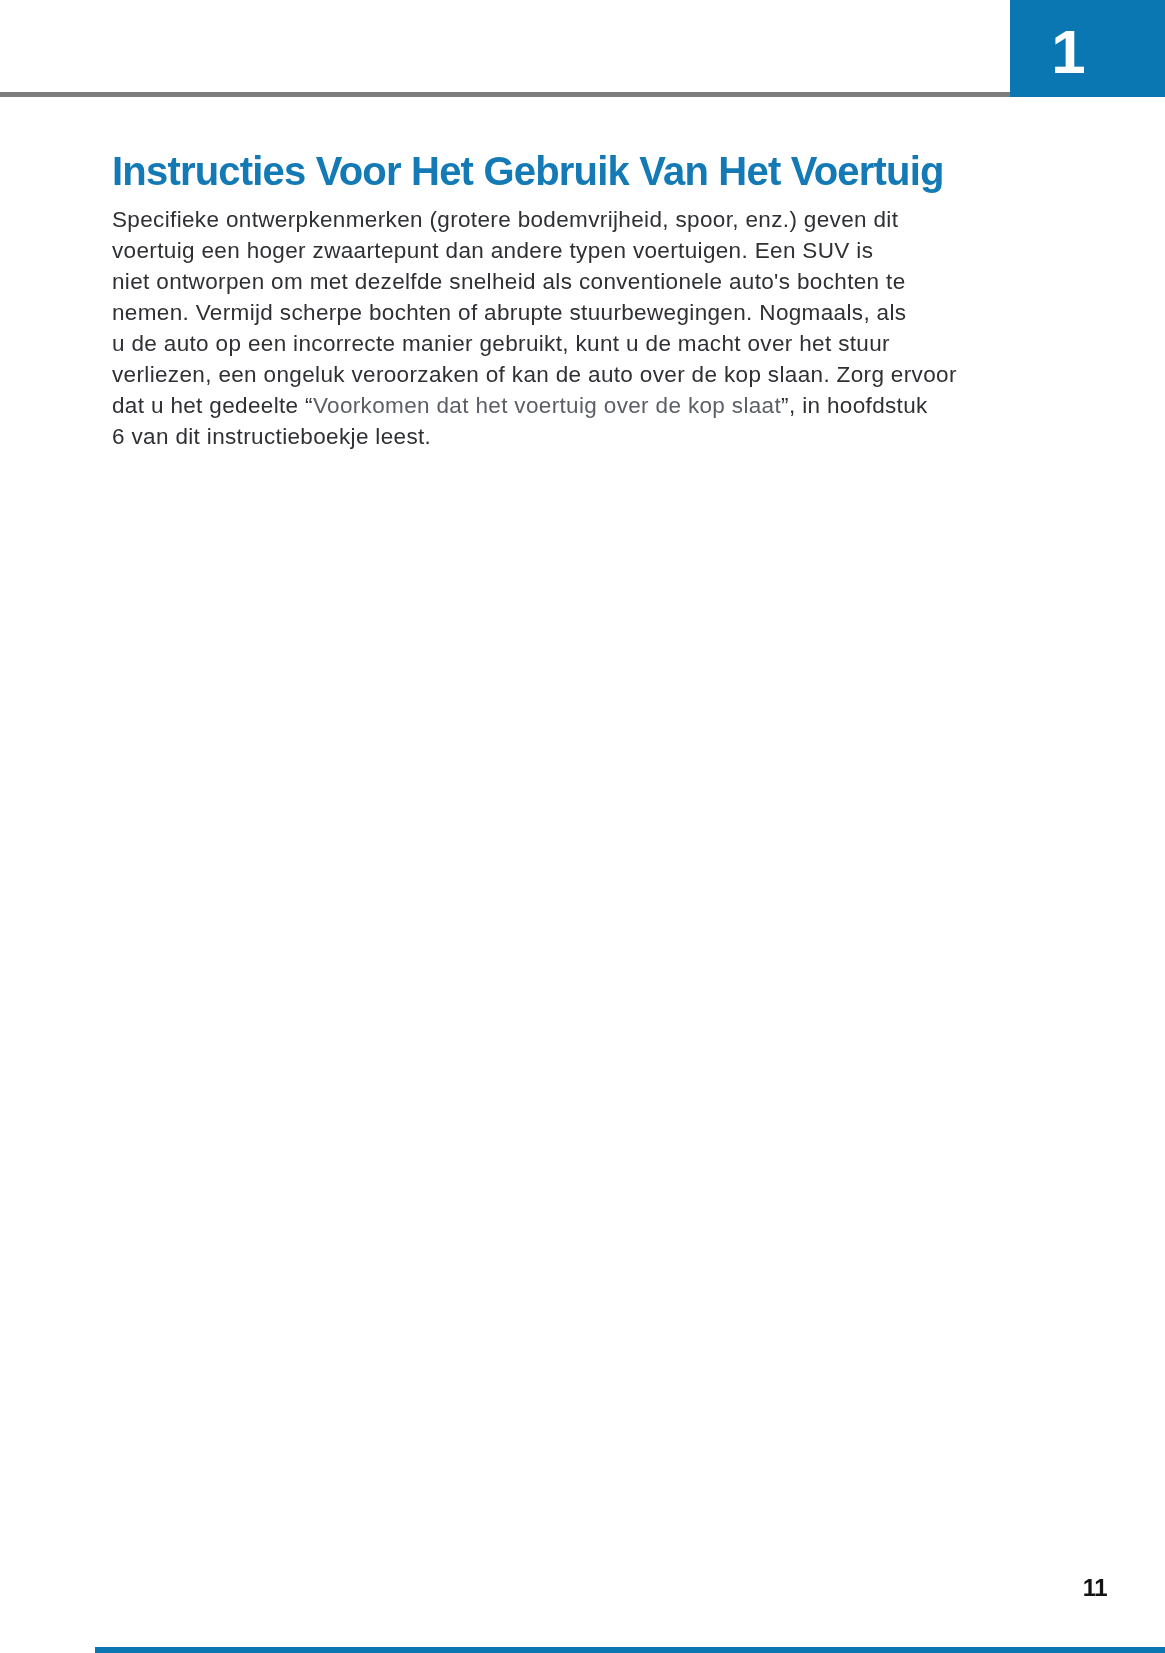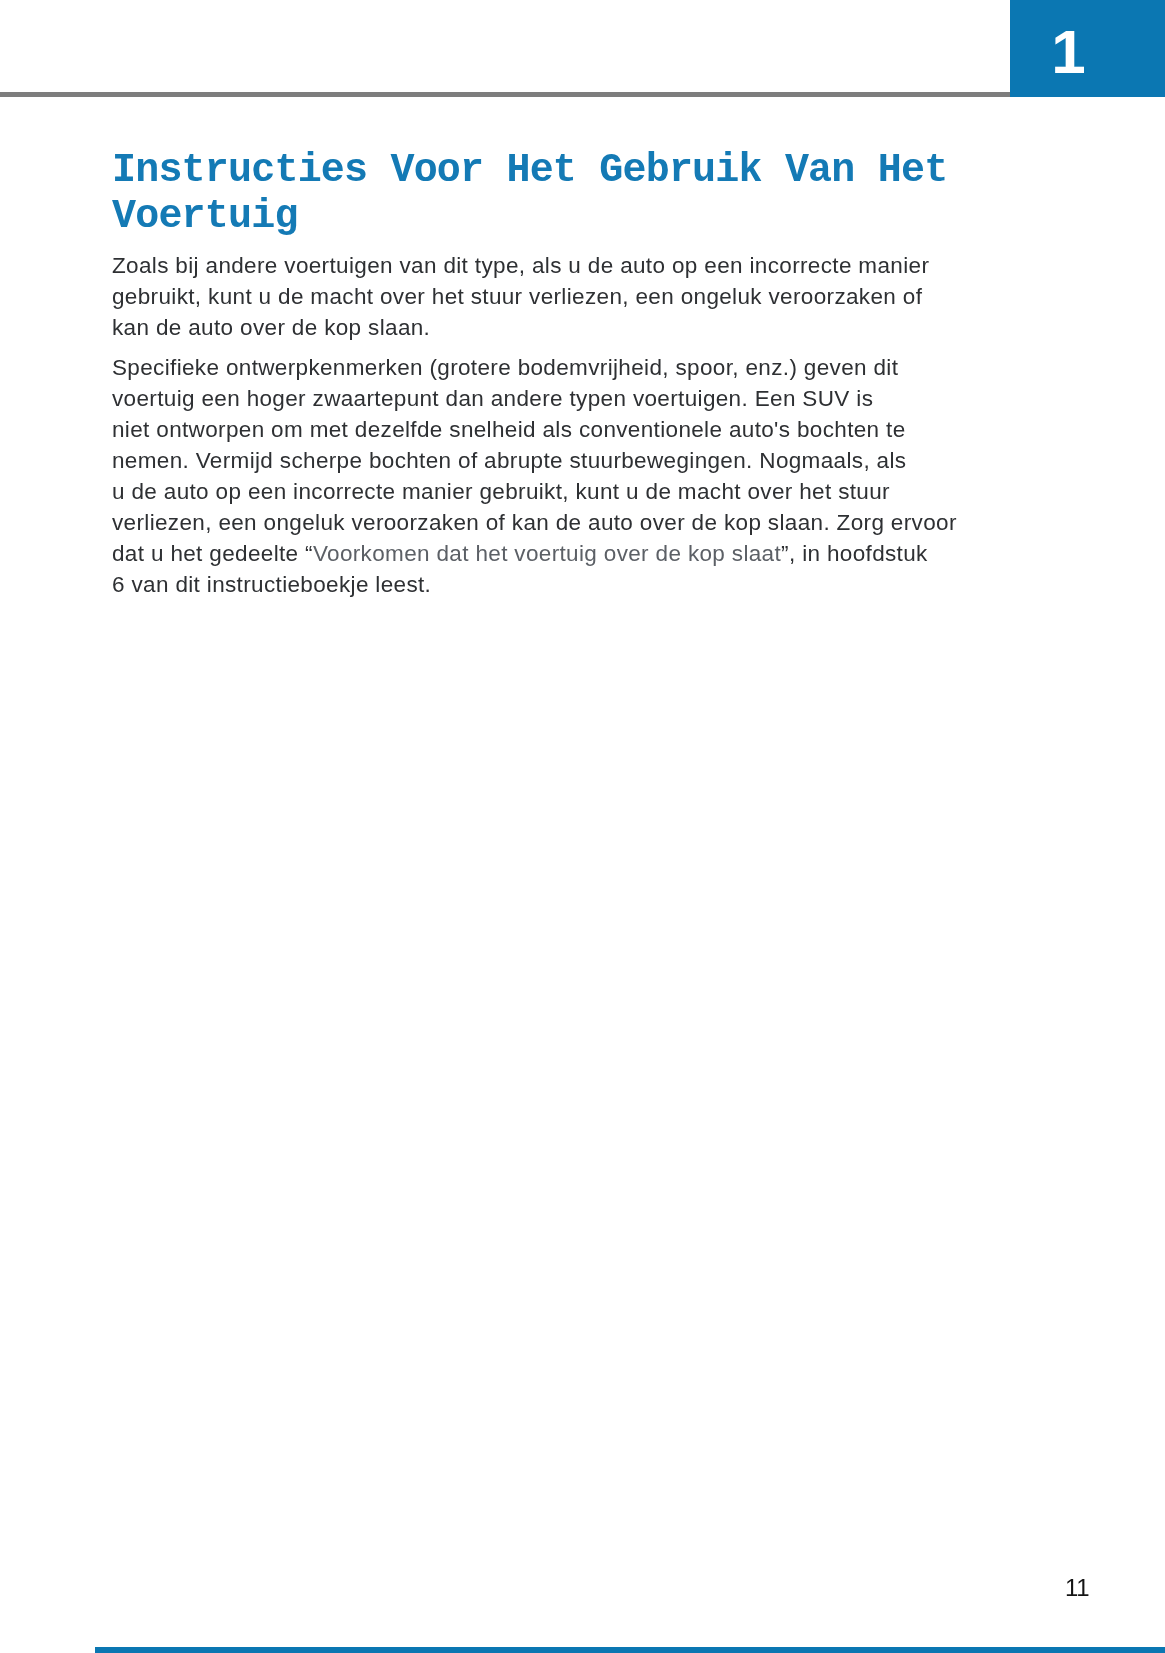--- a/index.html
+++ b/index.html
@@ -53,42 +53,41 @@
     top: 148px;
     width: 945px;
   }
   h1.title {
     margin: 0 0 10px 0;
     font-size: 40px;
     line-height: 46px;
     font-weight: bold;
     letter-spacing: -0.8px;
     color: #147ab5;
-    font-family: Liberation Mono, monospace;
   }
   p.para {
     margin: 0 0 9px 0;
     font-size: 22.5px;
     line-height: 31px;
     letter-spacing: 0.35px;
     color: #2e3033;
     white-space: pre-line;
   }
   p.para .quote-gray {
     color: #5c6066;
     text-align: right;
   }
 
   
   .page-number {
     position: absolute;
-    right: 76px;
+    right: 58px;
     top: 1574px;
     font-size: 24px;
-    font-weight: normal;
+    font-weight: bold;
     letter-spacing: -0.5px;
     color: #141414;
   }
   .bottom-bar {
     position: absolute;
     left: 95px;
     right: 0;
     bottom: 0;
     height: 6px;
     background: #0b77b2;
@@ -101,23 +100,20 @@
 
   <div class="top-rule"></div>
 
   <div class="chapter-tab">
     <span class="num">1</span>
   </div>
 
   <div class="content">
     <h1 class="title">Instructies Voor Het Gebruik Van Het Voertuig</h1>
 
-    <p class="para">Zoals bij andere voertuigen van dit type, als u de auto op een incorrecte manier
-gebruikt, kunt u de macht over het stuur verliezen, een ongeluk veroorzaken of
-kan de auto over de kop slaan.</p>
 
     <p class="para"><span>Specifieke ontwerpkenmerken (grotere bodemvrijheid, spoor, enz.) geven dit
 voertuig een hoger zwaartepunt dan andere typen voertuigen. Een SUV is
 niet ontworpen om met dezelfde snelheid als conventionele auto's bochten te
 nemen. Vermijd scherpe bochten of abrupte stuurbewegingen. Nogmaals, als
 u de auto op een incorrecte manier gebruikt, kunt u de macht over het stuur
 verliezen, een ongeluk veroorzaken of kan de auto over de kop slaan. Zorg ervoor
 dat u het gedeelte “</span><span class="quote-gray">Voorkomen dat het voertuig over de kop slaat</span><span>”, in hoofdstuk
 6 van dit instructieboekje leest.</span></p>
   </div>

